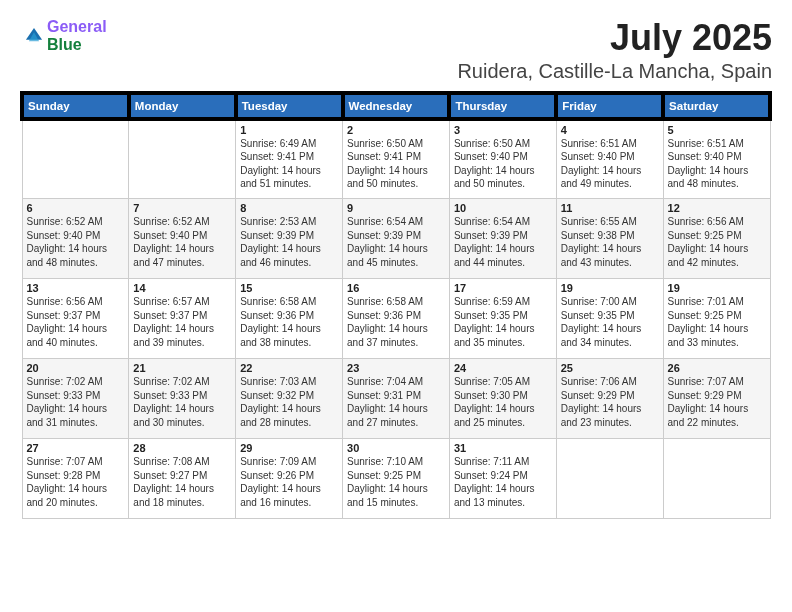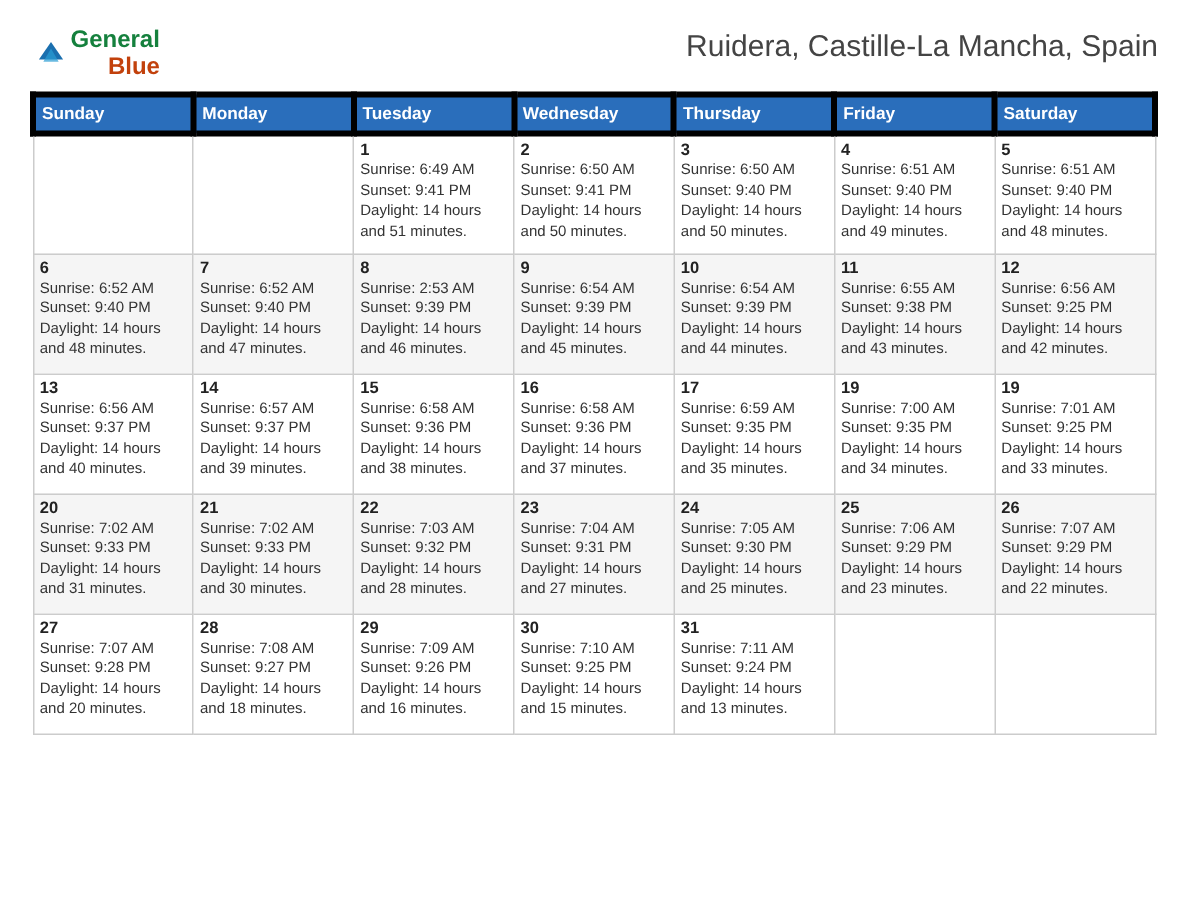--- a/index.html
+++ b/index.html
@@ -28,27 +28,26 @@
       gap: 2px;
     }
     .logo-text {
       display: flex;
       flex-direction: column;
       line-height: 1.1;
     }
     .logo-general {
       font-size: 16px;
       font-weight: bold;
-      color: #15803d;
+      color: #8b5cf6;
     }
     .logo-blue {
       font-size: 16px;
       font-weight: bold;
-      color: #c2410c;
-      text-align: right;
+      color: #15803d;
     }
     .logo-icon {
       width: 22px;
       height: 22px;
       margin-left: 3px;
     }
     .title-block {
       text-align: right;
     }
     .main-title {
@@ -116,20 +115,21 @@
       <svg class="logo-icon" viewBox="0 0 30 30">
         <polygon points="15,4 26,20 4,20" fill="#1a6faf"></polygon>
         <polygon points="15,10 22,22 8,22" fill="#2a9dd4" opacity="0.7"></polygon>
       </svg>
       <div class="logo-text">
         <span class="logo-general">General</span>
         <span class="logo-blue">Blue</span>
       </div>
     </div>
     <div class="title-block">
+      <div class="main-title">July 2025</div>
       <div class="subtitle">Ruidera, Castille-La Mancha, Spain</div>
     </div>
   </div>
 
   <table>
     <thead>
       <tr>
       <th>Sunday</th>
           <th>Monday</th>
           <th>Tuesday</th>

